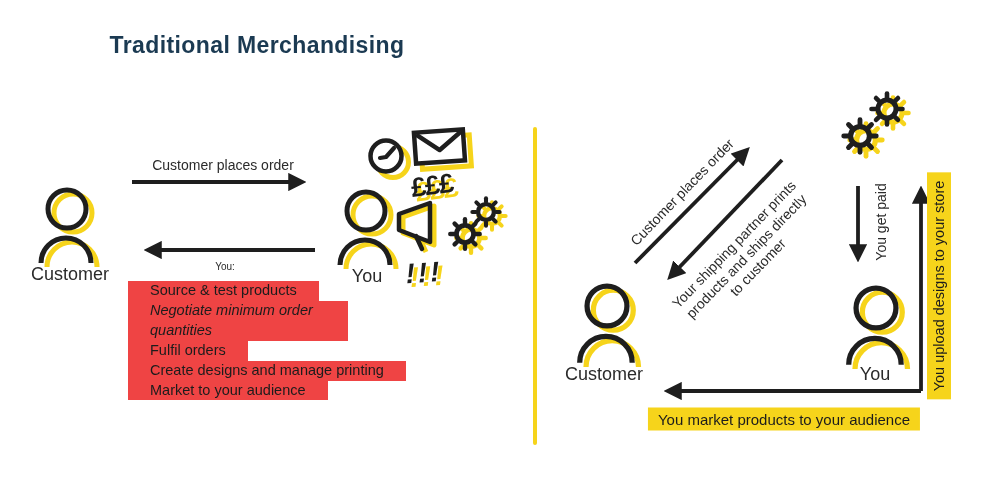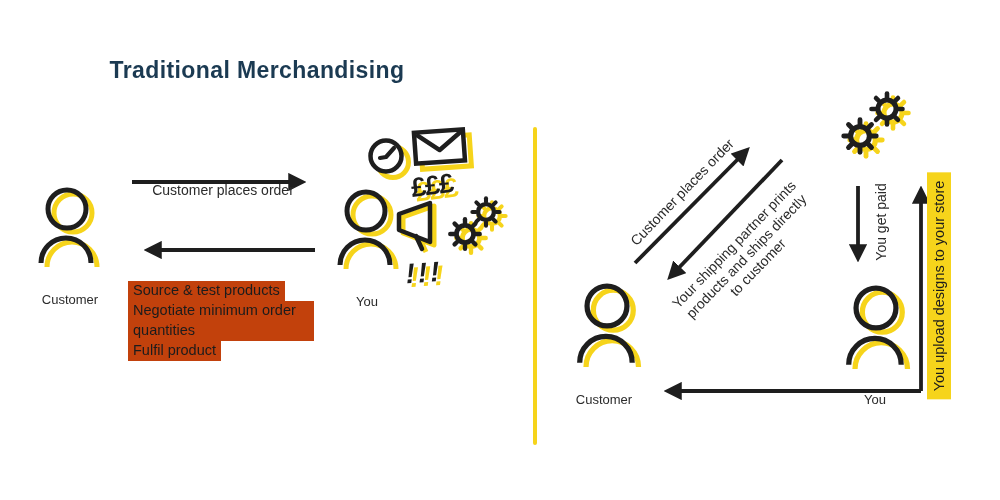--- a/index.html
+++ b/index.html
@@ -1,29 +1,29 @@
 <!DOCTYPE html>
 <html><head>
 <meta charset="utf-8">
 <style>
   html,body{margin:0;padding:0;background:#fff;}
   .stage{position:relative;width:1000px;height:500px;background:#ffffff;overflow:hidden;
          font-family:"Liberation Sans",sans-serif;color:#1e1e1e;}
   .abs{position:absolute;}
-  .c{transform:translate(-50%,-50%);margin-top:25px;}
+  .c{transform:translate(-50%,-50%);}
   .r46{transform:translate(-50%,-50%) rotate(-46deg);}
   .r90{transform:translate(-50%,-50%) rotate(-90deg);}
   .title{font-size:23px;font-weight:bold;color:#1b3a52;letter-spacing:.4px;white-space:nowrap;}
   .lbl{font-size:14px;color:#2b2b2b;white-space:nowrap;}
-  .lbl15{font-size:13px;color:#2b2b2b;white-space:nowrap;}
+  .lbl15{font-size:18px;color:#2b2b2b;white-space:nowrap;}
   .hl{background:#f6d41b;color:#1c1c1c;}
   .tasks{left:128px;top:281px;}
   .task{display:block;width:fit-content;font-size:14.5px;line-height:19.9px;
-        background:#c2410c;color:#1c1c1c;padding:0 5px;white-space:nowrap;}
-  .task.wrap{white-space:normal;max-width:176px;}
+        background:#ef4444;color:#1c1c1c;padding:0 22px;white-space:nowrap;}
+  .task.wrap{white-space:normal;max-width:176px;font-style:italic;}
   .pounds{font-size:27px;font-weight:bold;letter-spacing:-1px;color:#1d1d1d;
           text-shadow:4px 5px 0 #f6d41b;transform:translate(-50%,-50%) rotate(-7deg);white-space:nowrap;}
   .excl{font-size:28px;font-weight:bold;font-style:italic;letter-spacing:3px;color:#1d1d1d;
         text-shadow:4px 4px 0 #f6d41b;transform:translate(-50%,-50%) rotate(-4deg);white-space:nowrap;}
   .shiplines{font-size:14px;line-height:16.5px;text-align:center;color:#2b2b2b;white-space:nowrap;}
   .upload{font-size:14.5px;padding:4px 8px;white-space:nowrap;}
   .market{font-size:15px;padding:3px 10px;white-space:nowrap;}
   svg{position:absolute;left:0;top:0;}
 </style>
 </head>
@@ -112,27 +112,30 @@
   <div class="abs c lbl" style="left:223px;top:165px">Customer places order</div>
   <div class="abs c lbl" style="left:225px;top:266px;font-size:10px">You:</div>
   <div class="abs c lbl15" style="left:70px;top:274px">Customer</div>
   <div class="abs c lbl15" style="left:367px;top:276px">You</div>
   <div class="abs pounds" style="left:432px;top:186px">£££</div>
   <div class="abs excl" style="left:424px;top:273px">!!!</div>
 
   <div class="abs tasks">
     <span class="task">Source &amp; test products</span>
     <span class="task wrap">Negotiate minimum order quantities</span>
-    <span class="task">Fulfil product</span>
+    <span class="task">Fulfil orders</span>
+    <span class="task">Create designs and manage printing</span>
+    <span class="task">Market to your audience</span>
   </div>
 
   <div class="abs r46 lbl" style="left:682px;top:192px">Customer places order</div>
   <div class="abs r46 shiplines" style="left:746px;top:256px">
     <span style="display:block">Your shipping partner prints</span>
     <span style="display:block">products and ships directly</span>
     <span style="display:block">to customer</span>
   </div>
   <div class="abs r90 lbl" style="left:881px;top:222px">You get paid</div>
   <div class="abs r90 hl upload" style="left:939px;top:286px">You upload designs to your store</div>
+  <div class="abs c hl market" style="left:784px;top:419px">You market products to your audience</div>
   <div class="abs c lbl15" style="left:604px;top:374px">Customer</div>
   <div class="abs c lbl15" style="left:875px;top:374px">You</div>
 
 </div>
 
 </body></html>

